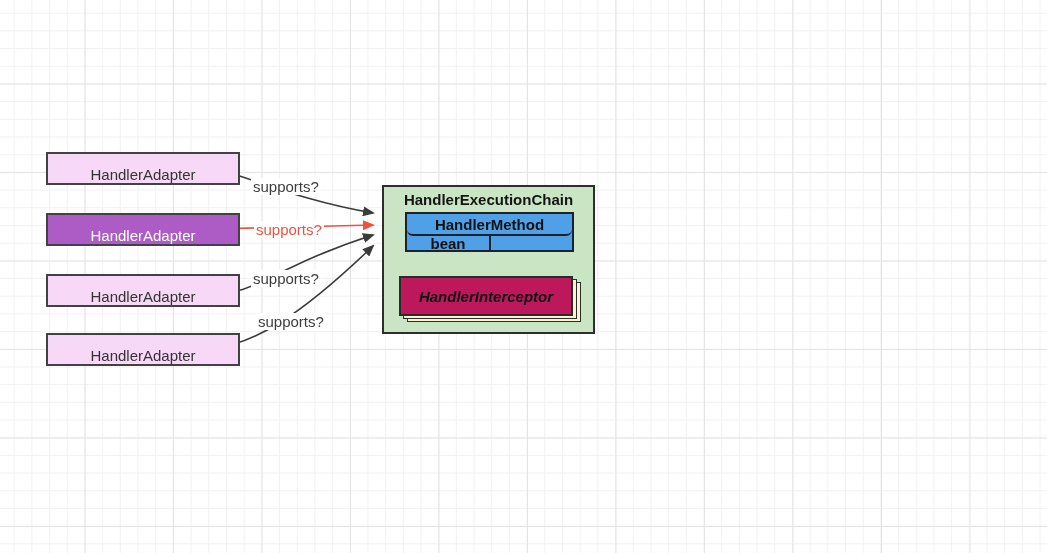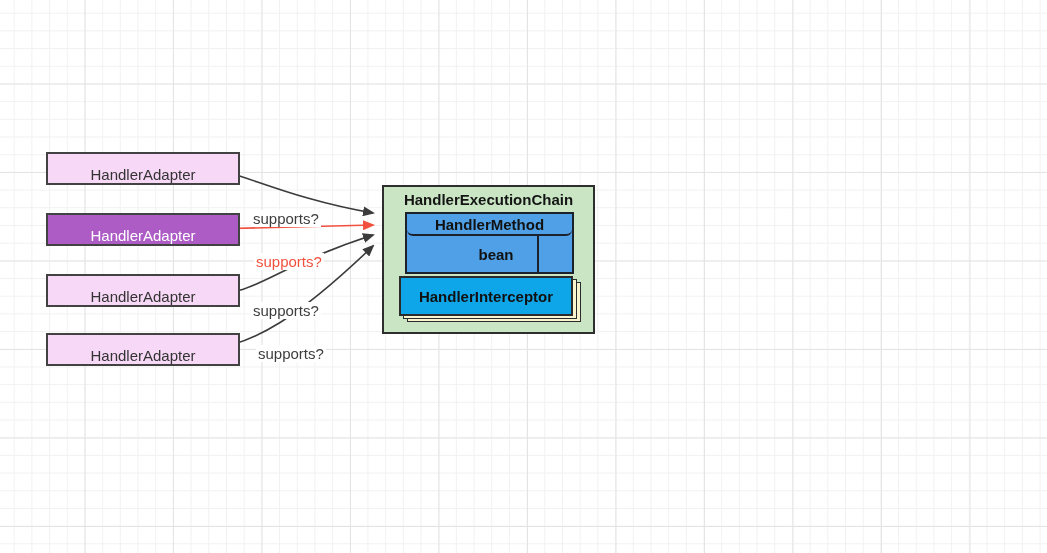--- a/index.html
+++ b/index.html
@@ -24,21 +24,21 @@
     font-size:15px;font-weight:normal;color:#333;
   }
   .adapter.a1{top:152px}
   .adapter.a2{top:213px}
   .adapter.a3{top:274px}
   .adapter.a4{top:333px}
   .arrow-layer{position:absolute;left:0;top:0;width:1047px;height:553px;}
   .arrow-layer path.edge{fill:none;stroke-width:1.6px;}
   .edge-label{
     position:absolute;font-size:15px;line-height:17px;color:#3d3d3d;
-    background:#ffffff;padding:0 2px;white-space:nowrap;margin-top:32px;
+    background:#ffffff;padding:0 2px;white-space:nowrap;
   }
   .edge-label.l1{left:251px;top:178px}
   .edge-label.l2{left:254px;top:221px}
   .edge-label.l3{left:251px;top:270px}
   .edge-label.l4{left:256px;top:313px}
   .chain{
     position:absolute;left:355px;top:185px;width:213px;height:149px;box-sizing:border-box;
     border:2px solid #2e2e2e;
   }
   .chain-title{
@@ -46,21 +46,21 @@
     margin-top:4px;
   }
   .method-table{
     position:absolute;left:21px;top:25px;width:169px;box-sizing:border-box;
     border:2px solid #1c222b;
   }
   .method-header{
     height:20px;border-bottom:2px solid #1c222b;display:flex;align-items:center;
     justify-content:center;font-size:15px;font-weight:bold;color:#111;border-radius:6px;
   }
-  .method-row{display:flex;height:36px;padding-left:48px;}
+  .method-row{display:flex;height:14px;}
   .method-cell{
     display:flex;align-items:center;justify-content:center;
     font-size:15px;font-weight:bold;color:#111;box-sizing:border-box;
   }
   .method-cell.bean{width:84px;border-right:2px solid #1c222b;}
   .method-cell.method{flex:1;}
   .interceptor-stack{position:absolute;left:15px;top:89px;width:182px;height:48px;}
   .sheet{
     position:absolute;width:174px;height:40px;box-sizing:border-box;
     border:1.5px solid #2b2b2b;
@@ -117,19 +117,19 @@
     <div class="method-table" style="background: rgb(79, 160, 230);">
       <div class="method-header">HandlerMethod</div>
       <div class="method-row">
         <div class="method-cell bean">bean</div>
       </div>
     </div>
 
     <div class="interceptor-stack">
       <div class="sheet s2" style="background: rgb(248, 244, 205);"></div>
       <div class="sheet s1" style="background: rgb(248, 244, 205);"></div>
-      <div class="interceptor-main" style="background: #0ea5e9;">
+      <div class="interceptor-main" style="background: #be185d; font-style: italic;">
         <span>HandlerInterceptor</span>
       </div>
     </div>
   </div>
 
 </div>
 
 </body></html>

